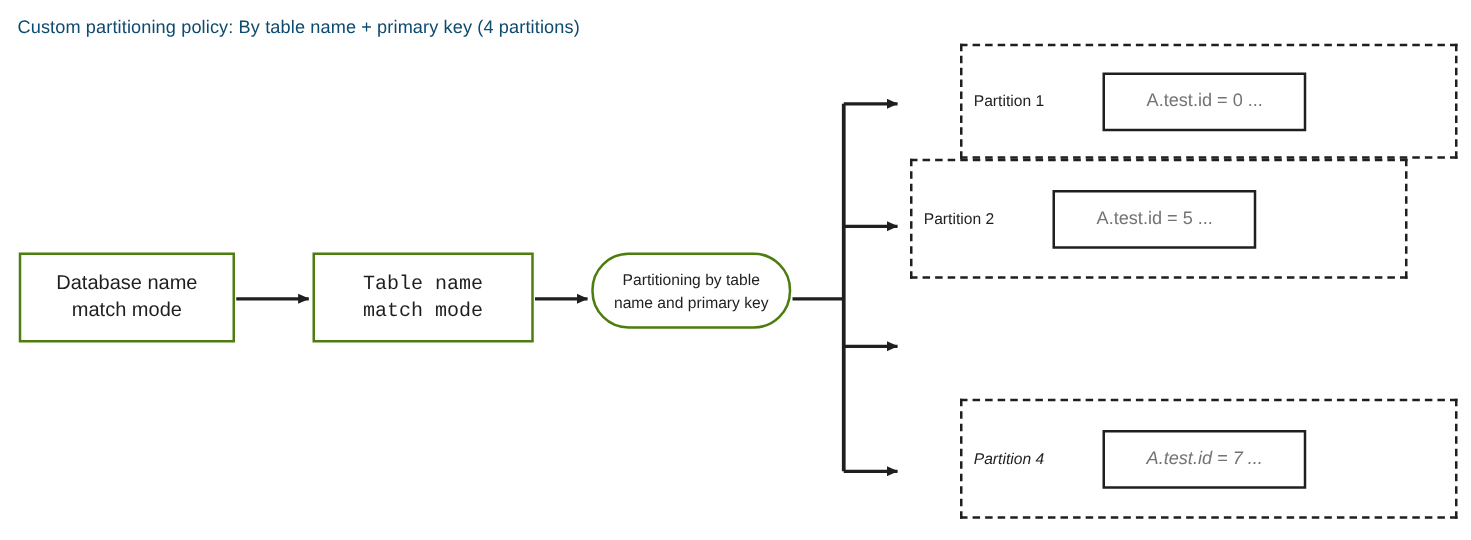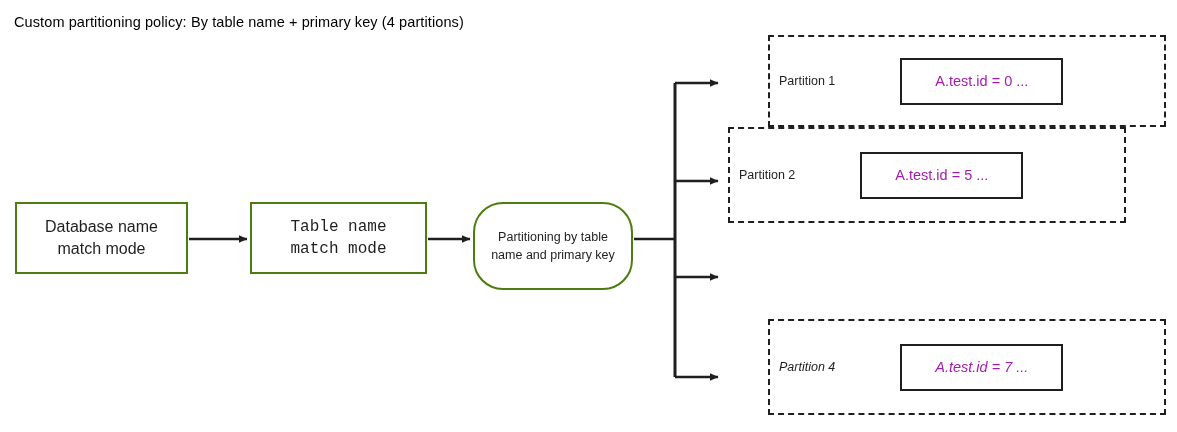--- a/index.html
+++ b/index.html
@@ -17,21 +17,21 @@
     height: 432px;
     background: #ffffff;
     overflow: hidden;
   }
   .title {
     position: absolute;
     left: 14px;
     top: 12px;
     font-size: 14.5px;
     line-height: 20px;
-    color: #000000;
+    color: #0c4a6e;
     white-space: nowrap;
     letter-spacing: 0.1px;
   }
   
   .flow-box {
     position: absolute;
     box-sizing: border-box;
     border: 2px solid #4d7c0f;
     background: #ffffff;
     display: flex;
@@ -46,21 +46,21 @@
   }
   #box-db {
     left: 15px; top: 202px; width: 173px; height: 72px;
     font-size: 16px; line-height: 22px;
   }
   #box-table {
     left: 250px; top: 202px; width: 177px; height: 72px;
     font-size: 16px; line-height: 22px; font-family: Liberation Mono, monospace;
   }
   #box-partitioning {
-    left: 473px; top: 202px; width: 160px; height: 88px;
+    left: 473px; top: 202px; width: 160px; height: 61px;
     font-size: 12.5px; line-height: 18px; border-radius: 30px;
   }
   
   #connectors {
     position: absolute;
     left: 0; top: 0;
     width: 1177px;
     height: 432px;
     pointer-events: none;
   }
@@ -79,26 +79,26 @@
     color: #1f1f1f;
     white-space: nowrap;
     margin-left: 9px;
   }
   .partition .p-box {
     box-sizing: border-box;
     border: 2px solid #1f1f1f;
     background: #ffffff;
     height: 47px;
     flex: 0 0 163px;
-    margin-left: 27px;
+    margin-left: 9px;
     display: flex;
     align-items: center;
     justify-content: center;
     font-size: 14.5px;
-    color: #a21caf;
+    color: #737373;
     white-space: nowrap;
   }
   #partition-1 { left: 768px; top: 35px;  width: 398px; height: 92px; }
   #partition-2 { left: 728px; top: 127px; width: 398px; height: 96px; }
   #partition-3 { left: 768px; top: 223px; width: 398px; height: 96px; }
   #partition-4 { left: 768px; top: 319px; width: 398px; height: 96px; font-style: italic; }
 </style>
 </head>
 <body>
 

